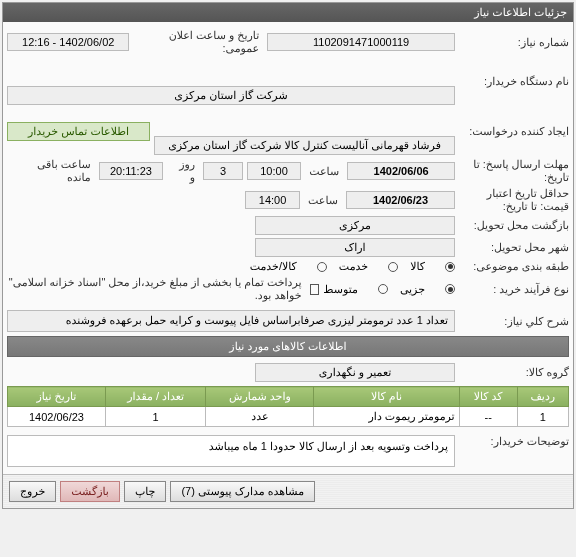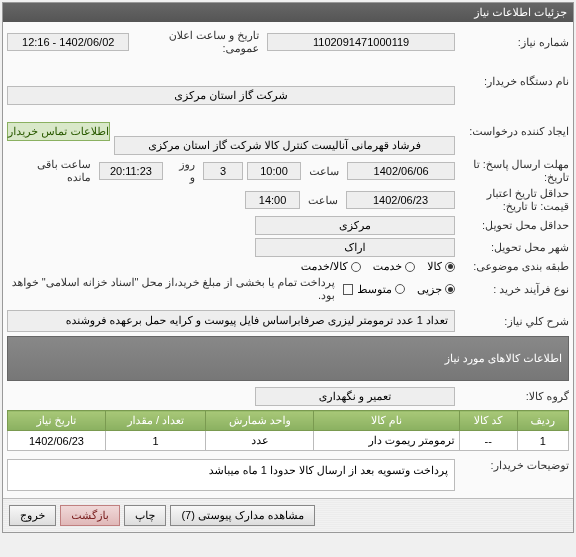--- a/index.html
+++ b/index.html
@@ -48,39 +48,39 @@
   padding: 2px 6px;
   font-size: 11px;
   min-height: 18px;
   text-align: center;
   display: inline-flex;
   align-items: center;
   justify-content: center;
 }
 .field-wide { width: 200px; }
 .field-full { flex: 1; margin-top: 28px; }
-.field-date { width: 109px; }
+.field-date { width: 109px; font-weight: bold; }
 .field-time { width: 55px; }
 .link-btn {
   background: #d9e8c9;
   border: 1px solid #8ab060;
   color: #2a5a00;
-  padding: 2px 0;
+  padding: 2px 20px;
   font-size: 11px;
   cursor: pointer;
 }
 .radio-group {
   display: flex;
   gap: 12px;
   align-items: center;
 }
 .radio-item {
   display: flex;
   align-items: center;
-  gap: 3px;
+  gap: 20px;
   font-size: 11px;
 }
 .radio-dot {
   width: 10px; height: 10px;
   border: 1px solid #555;
   border-radius: 50%;
   display: inline-flex;
   align-items: center;
   justify-content: center;
 }
@@ -96,24 +96,25 @@
   display: inline-block;
 }
 .note {
   font-size: 11px;
   color: #333;
   padding-right: 4px;
 }
 .section-bar {
   background: linear-gradient(#888, #777);
   color: #fff;
-  padding: 15px 6px;
+  padding: 3px 6px;
   font-size: 11px;
   margin-top: 4px;
   border: 1px solid #666;
+  text-align: center;
 }
 .textarea-box {
   width: 100%;
   background: #eee;
   border: 1px solid #bbb;
   padding: 3px 6px;
   font-size: 11px;
   min-height: 22px;
 }
 table.grid {
@@ -212,21 +213,21 @@
     <div class="row">
       <span class="label">
         <span>حداقل تاریخ اعتبار</span><br><span>قیمت: تا تاریخ:</span>
       </span>
       <span class="field field-date">1402/06/23</span>
       <span class="label-mid">ساعت</span>
       <span class="field field-time">14:00</span>
     </div>
 
     <div class="row">
-      <span class="label">حداقل محل تحویل:</span>
+      <span class="label">بازگشت محل تحویل:</span>
       <span class="field field-wide">مرکزی</span>
     </div>
 
     <div class="row">
       <span class="label">شهر محل تحویل:</span>
       <span class="field field-wide">اراک</span>
     </div>
 
     <div class="row">
       <span class="label">طبقه بندی موضوعی:</span>

